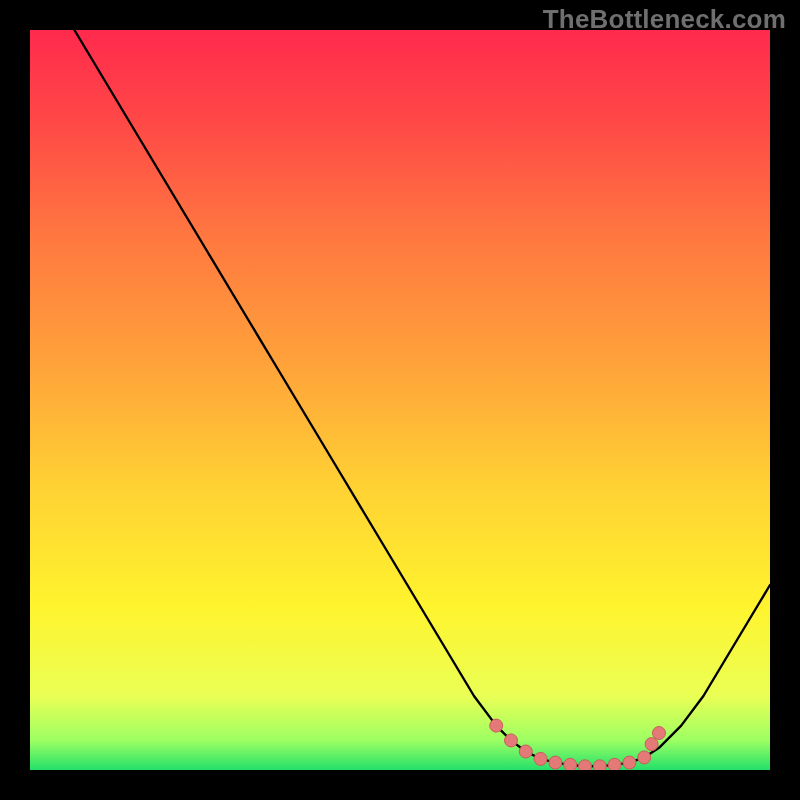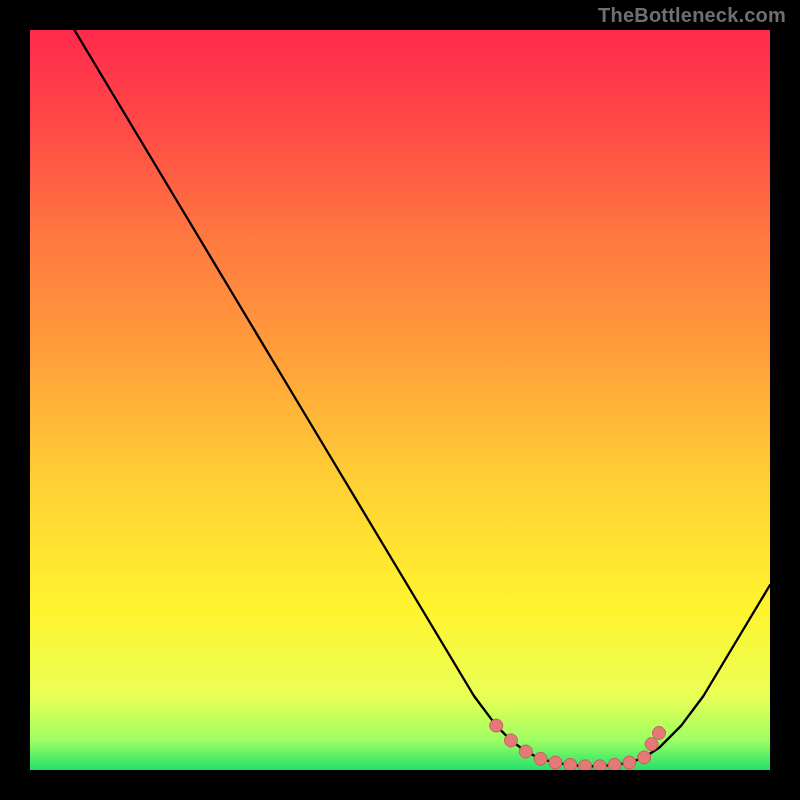--- a/index.html
+++ b/index.html
@@ -13,21 +13,21 @@
   .container {
     position: relative;
     width: 800px;
     height: 800px;
   }
   .watermark {
     position: absolute;
     top: 4px;
     right: 14px;
     font-family: Arial, Helvetica, sans-serif;
-    font-size: 20px;
+    font-size: 26px;
     font-weight: bold;
     color: #6f6f6f;
     letter-spacing: 0.2px;
     z-index: 10;
   }
   .plot-wrap {
     position: absolute;
     left: 30px;
     top: 30px;
     width: 740px;

